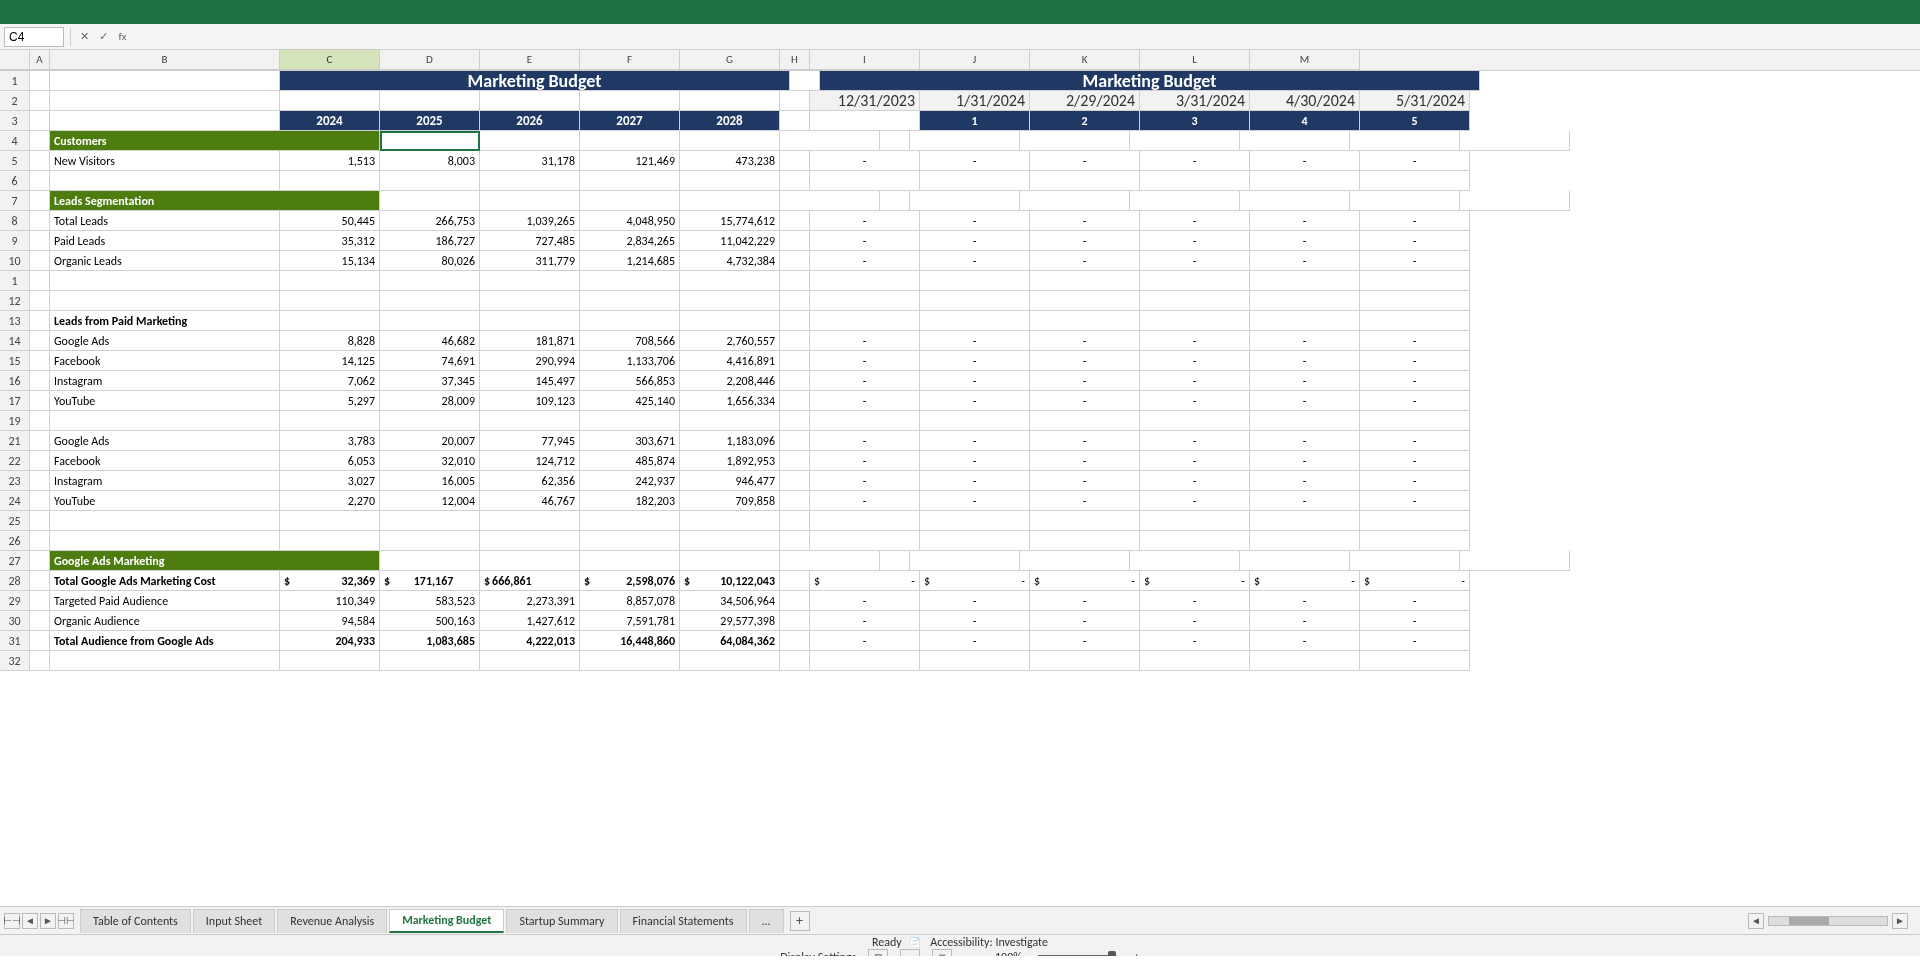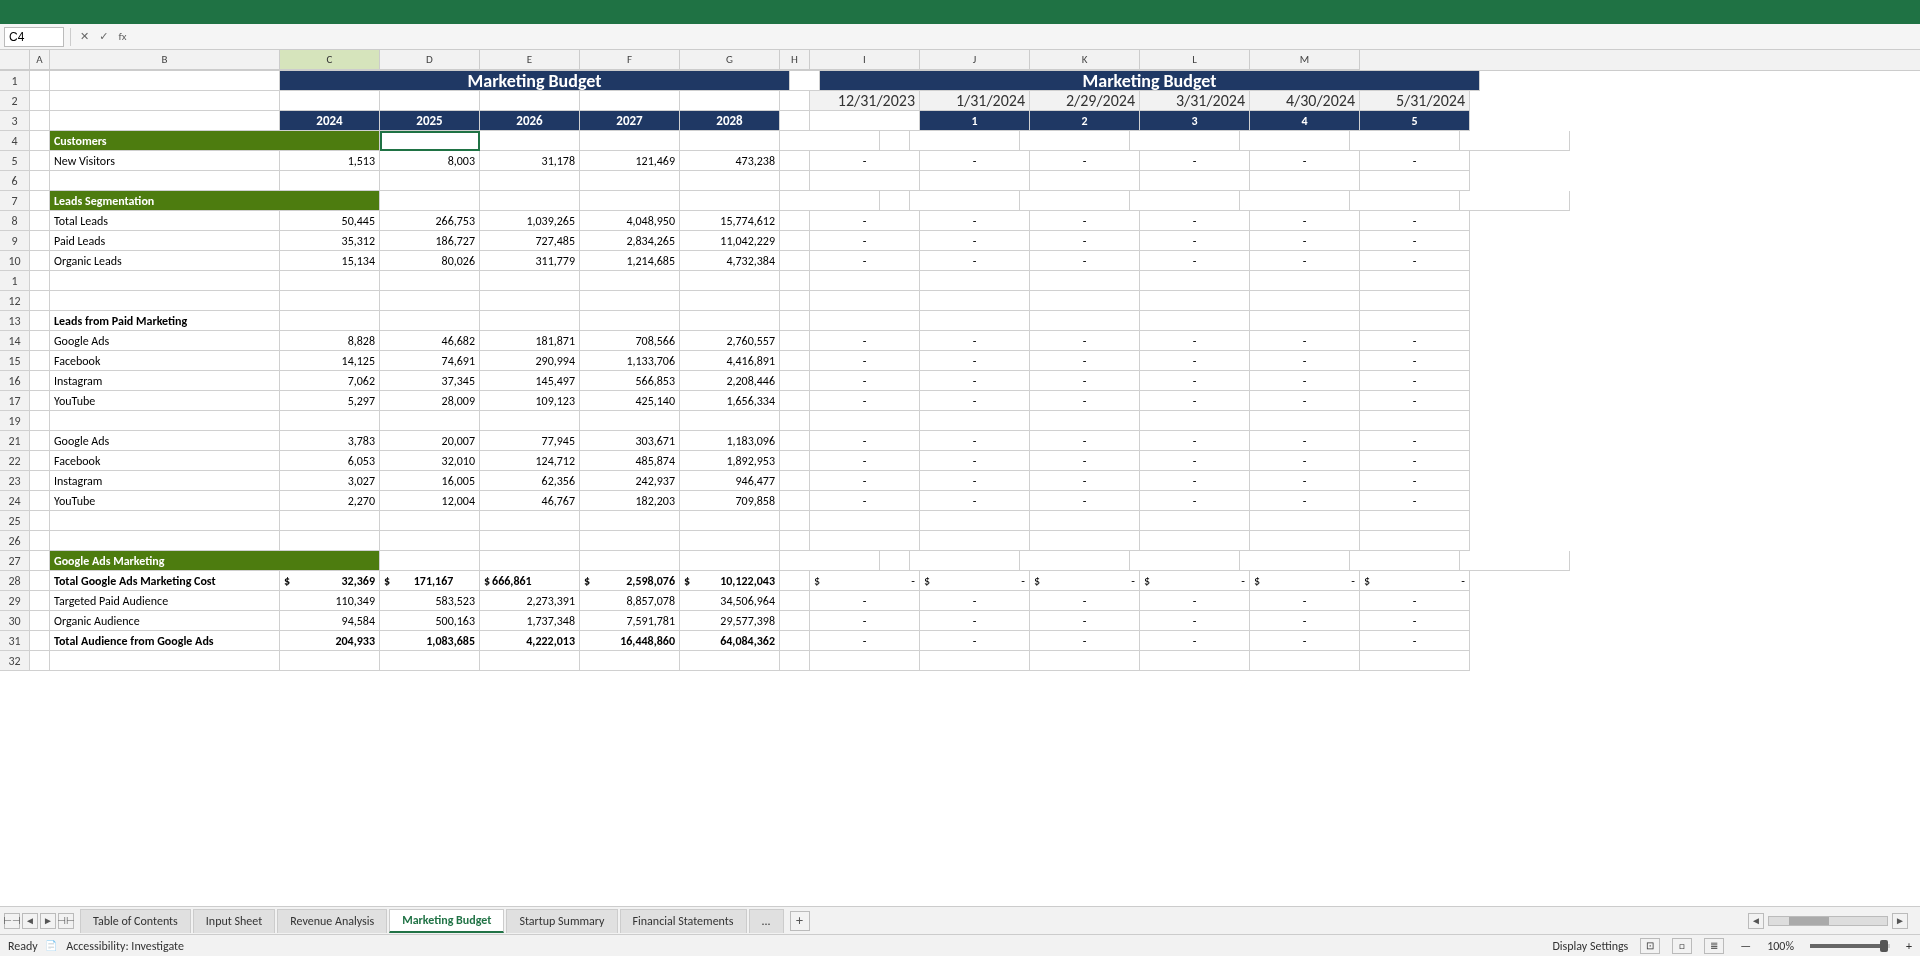--- a/index.html
+++ b/index.html
@@ -247,20 +247,21 @@
     .status-bar {
       display: flex;
       align-items: center;
       justify-content: space-between;
       height: 22px;
       background: #f2f2f2;
       border-top: 1px solid #ccc;
       padding: 0 8px;
       font-size: 12px;
       color: #333;
+      flex-direction: column;
     }
 
     .status-left { display: flex; align-items: center; gap: 8px; }
     .status-right { display: flex; align-items: center; gap: 12px; }
 
     .view-btn {
       width: 20px;
       height: 16px;
       border: 1px solid #bbb;
       background: #f2f2f2;
@@ -822,21 +823,21 @@
       <div class="grid-cell w-m center">-</div>
       <div class="grid-cell w-m center">-</div>
     </div>
 
     <div class="grid-row">
       <div class="grid-cell w-row row-num-cell">30</div>
       <div class="grid-cell w-a"></div>
       <div class="grid-cell w-b">Organic Audience</div>
       <div class="grid-cell w-c right">94,584</div>
       <div class="grid-cell w-d right">500,163</div>
-      <div class="grid-cell w-e right">1,737,348</div>
+      <div class="grid-cell w-e right">1,427,612</div>
       <div class="grid-cell w-f right">7,591,781</div>
       <div class="grid-cell w-g right">29,577,398</div>
       <div class="grid-cell w-h"></div>
       <div class="grid-cell w-i center">-</div>
       <div class="grid-cell w-j center">-</div>
       <div class="grid-cell w-k center">-</div>
       <div class="grid-cell w-l center">-</div>
       <div class="grid-cell w-m center">-</div>
       <div class="grid-cell w-m center">-</div>
     </div>

